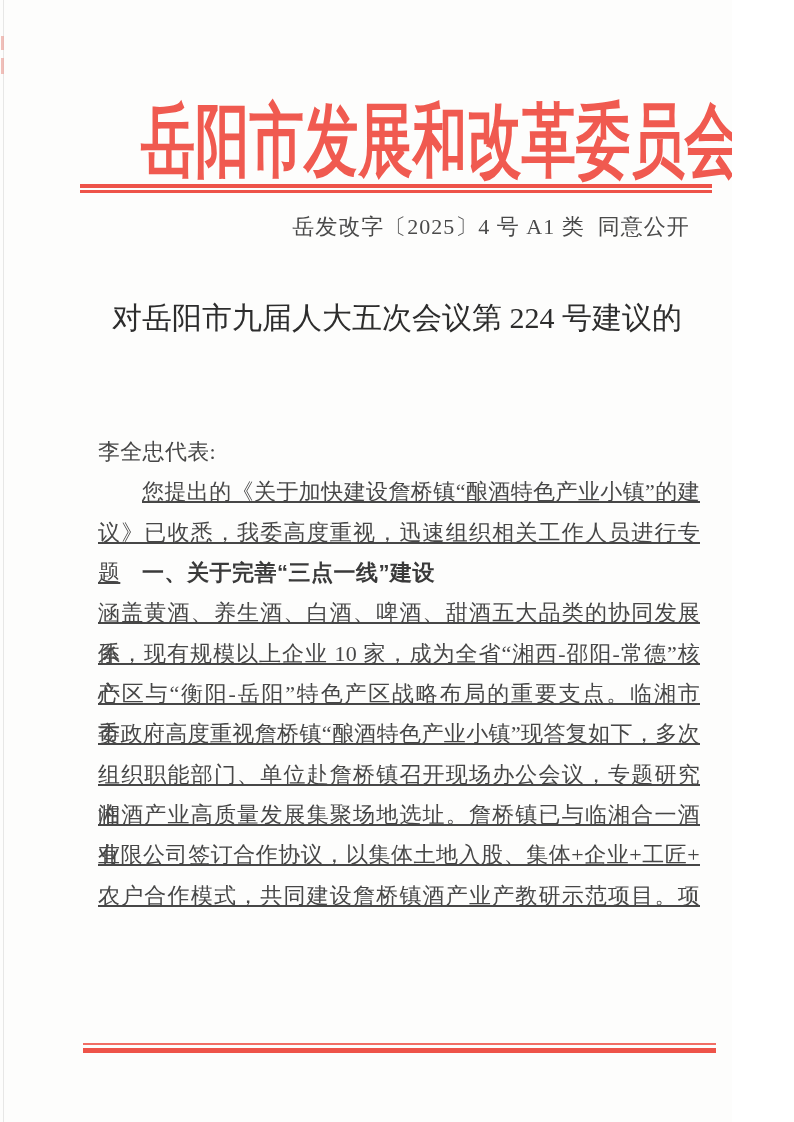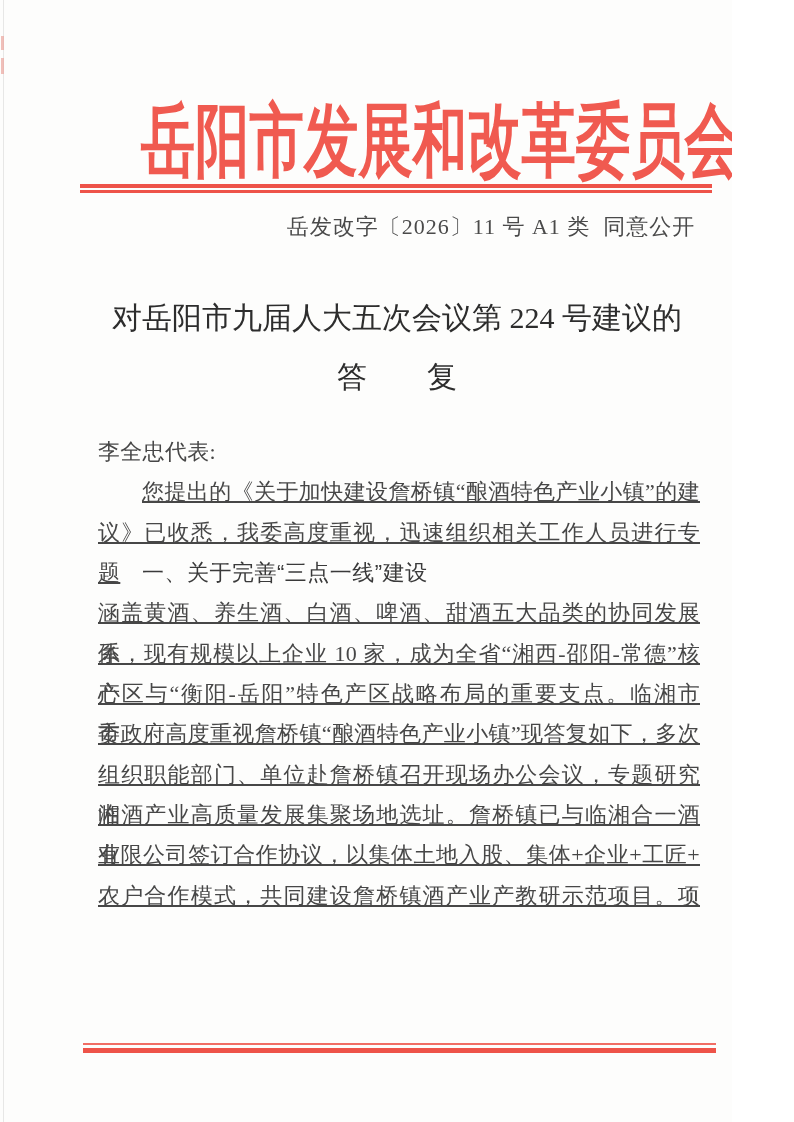--- a/index.html
+++ b/index.html
@@ -98,21 +98,21 @@
   }
   .line.fill {
     white-space: normal;
     text-align: justify;
     text-align-last: justify;
     text-decoration: underline;
   }
   .line.indent { text-indent: 2em; }
   .line.heading {
     font-family: "Liberation Sans", sans-serif;
-    font-weight: normal;
+    font-weight: bold;
     color: #3a3a3a;
     letter-spacing: 0.5px;
   }
 
   .footer-rule-thin {
     position: absolute;
     left: 83px; top: 1043px;
     width: 633px; height: 2px;
     background: var(--rule-red);
     opacity: 0.85;
@@ -133,25 +133,24 @@
   <div class="scan-mark m1"></div>
   <div class="scan-mark m2"></div>
 
   <div class="agency-wrap">
     <span class="agency-title">岳阳市发展和改革委员会</span>
   </div>
 
   <div class="header-rule-thick"></div>
   <div class="header-rule-thin"></div>
 
-  <div class="doc-number">岳发改字〔2026〕11 号 A1 类  同意公开</div>
+  <div class="doc-number">岳发改字〔2025〕4 号 A1 类  同意公开</div>
 
   <div class="doc-title">
     <div class="t-line">对岳阳市九届人大五次会议第 224 号建议的</div>
-    <div class="t-line">答　　复</div>
   </div>
 
   <div class="body-block">
     <div class="line">李全忠代表:</div>
     <div class="line indent fill">您提出的《关于加快建设詹桥镇“酿酒特色产业小镇”的建</div>
     <div class="line fill">议》已收悉，我委高度重视，迅速组织相关工作人员进行专题</div>
     <div class="line indent heading">一、关于完善“三点一线”建设</div>
     <div class="line fill">涵盖黄酒、养生酒、白酒、啤酒、甜酒五大品类的协同发展体</div>
     <div class="line fill">系，现有规模以上企业 10 家，成为全省“湘西-邵阳-常德”核心</div>
     <div class="line fill">产区与“衡阳-岳阳”特色产区战略布局的重要支点。临湘市委、</div>

